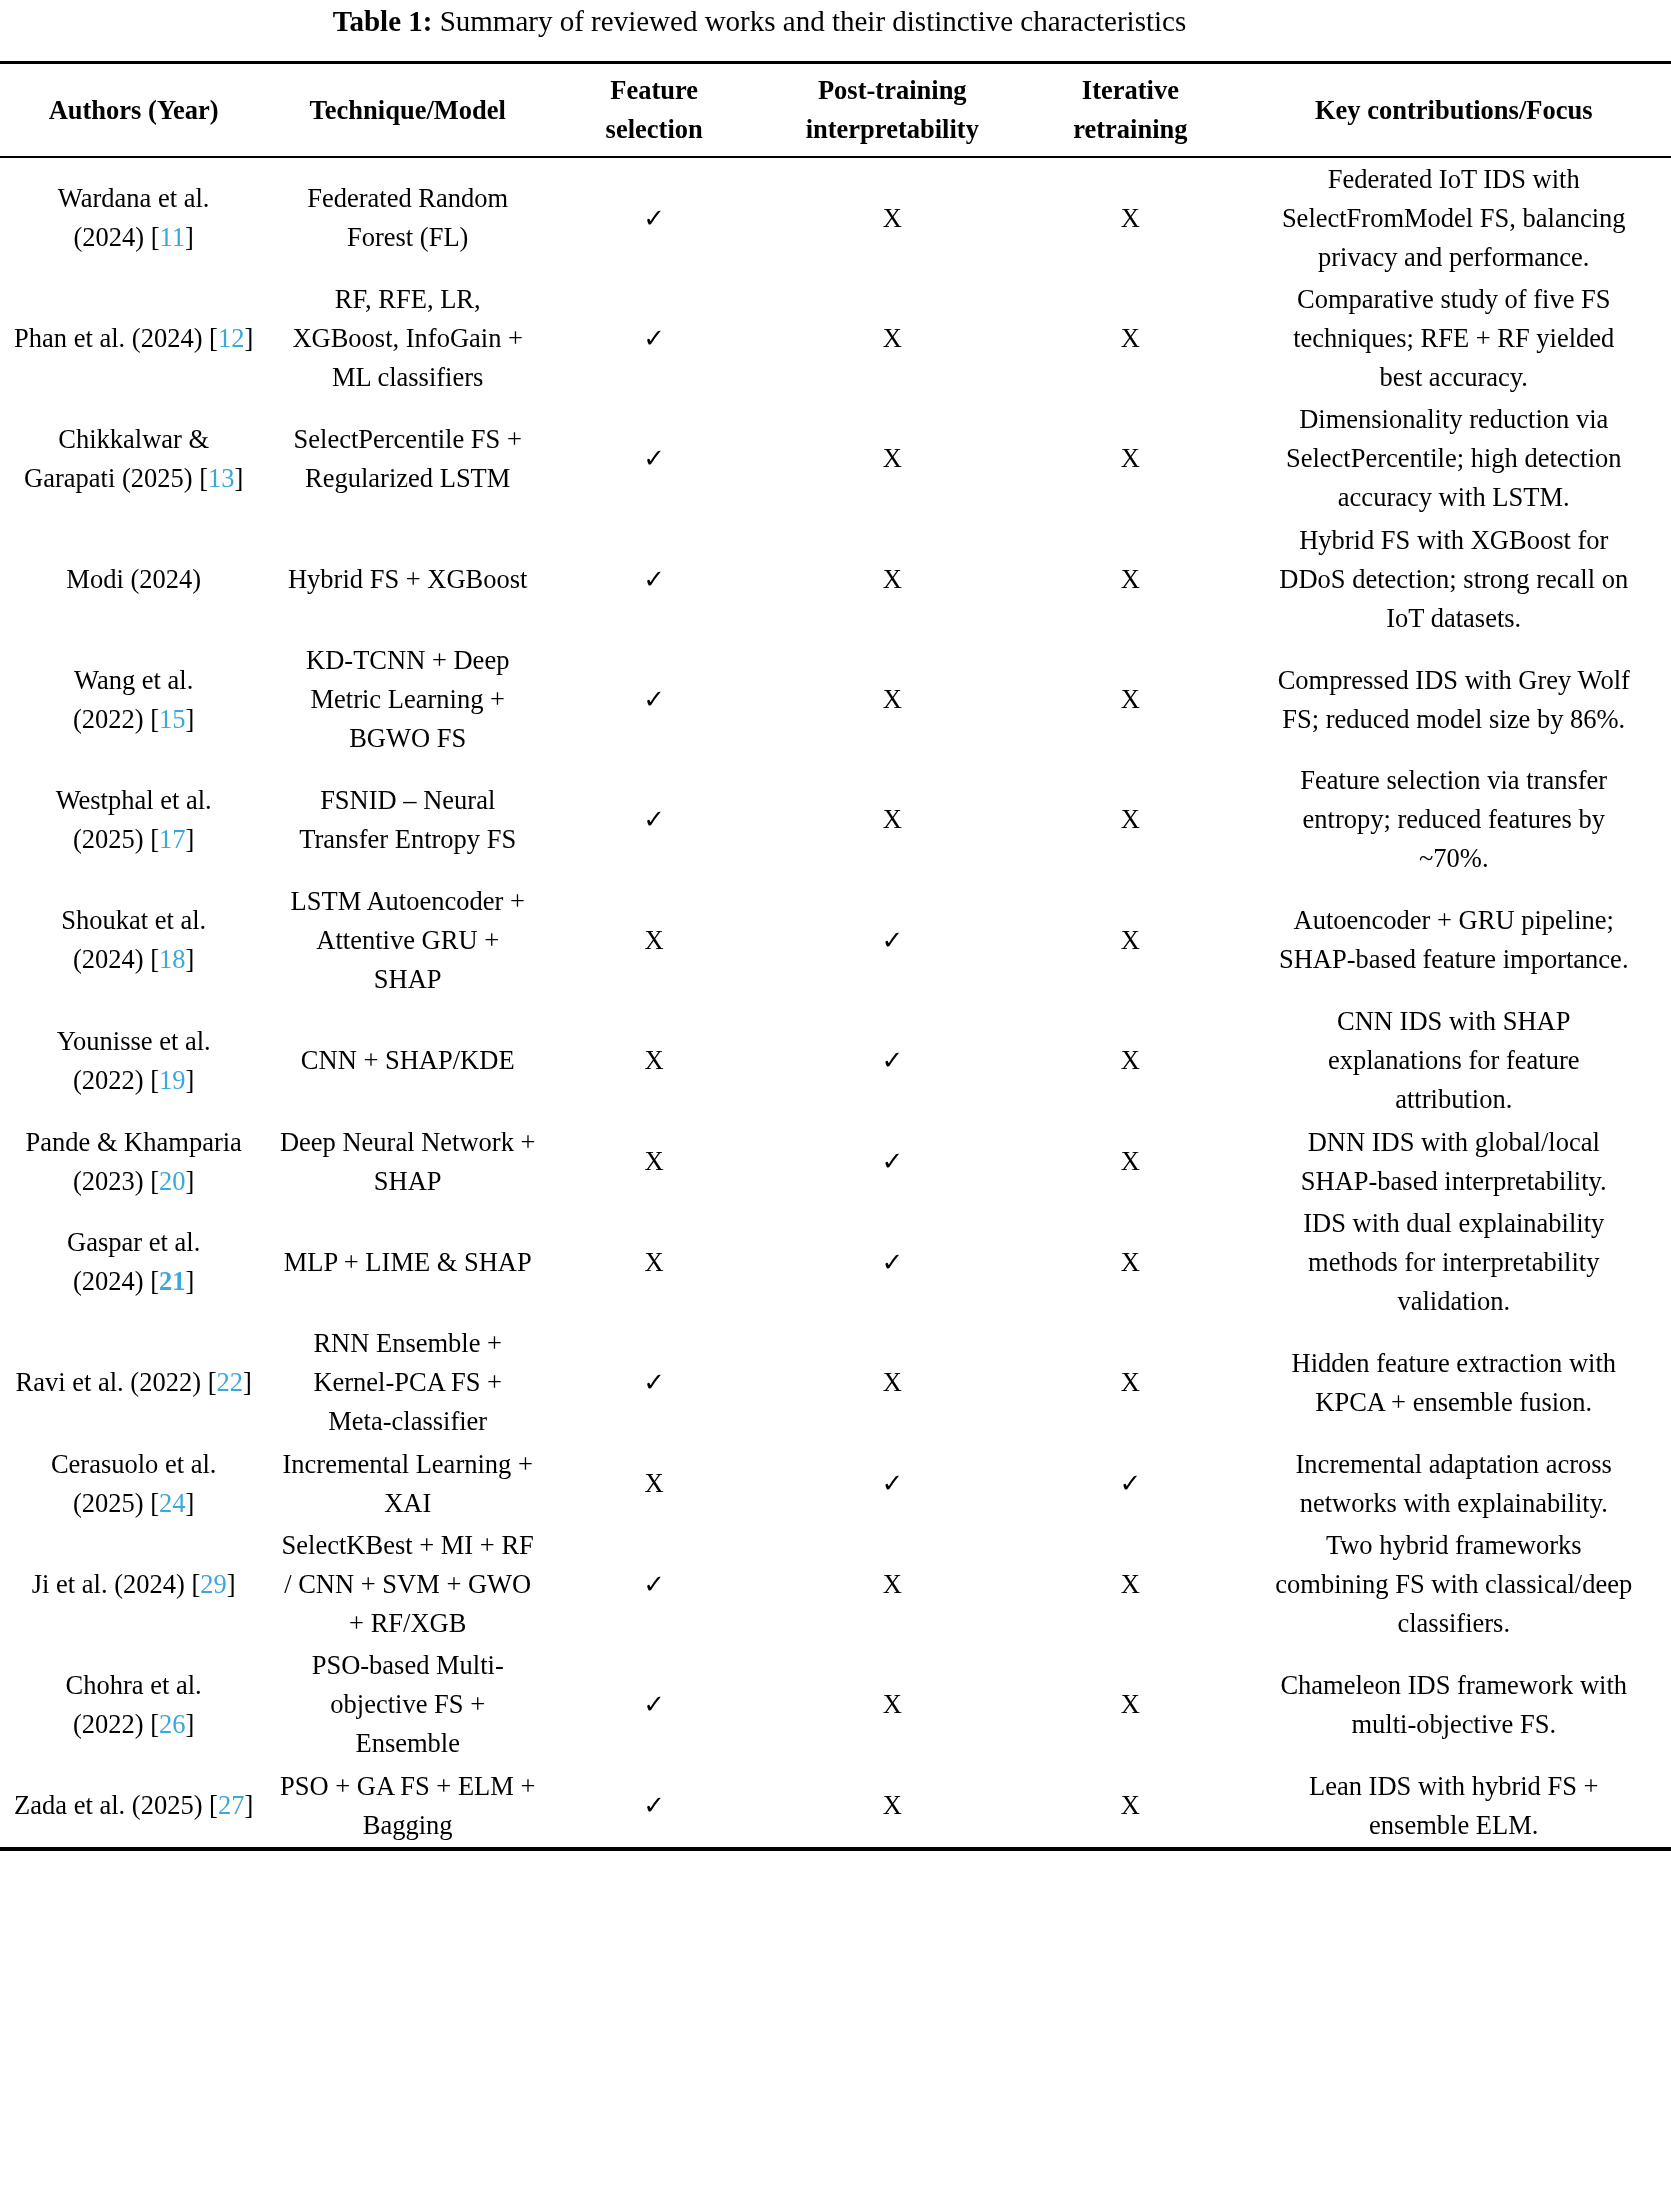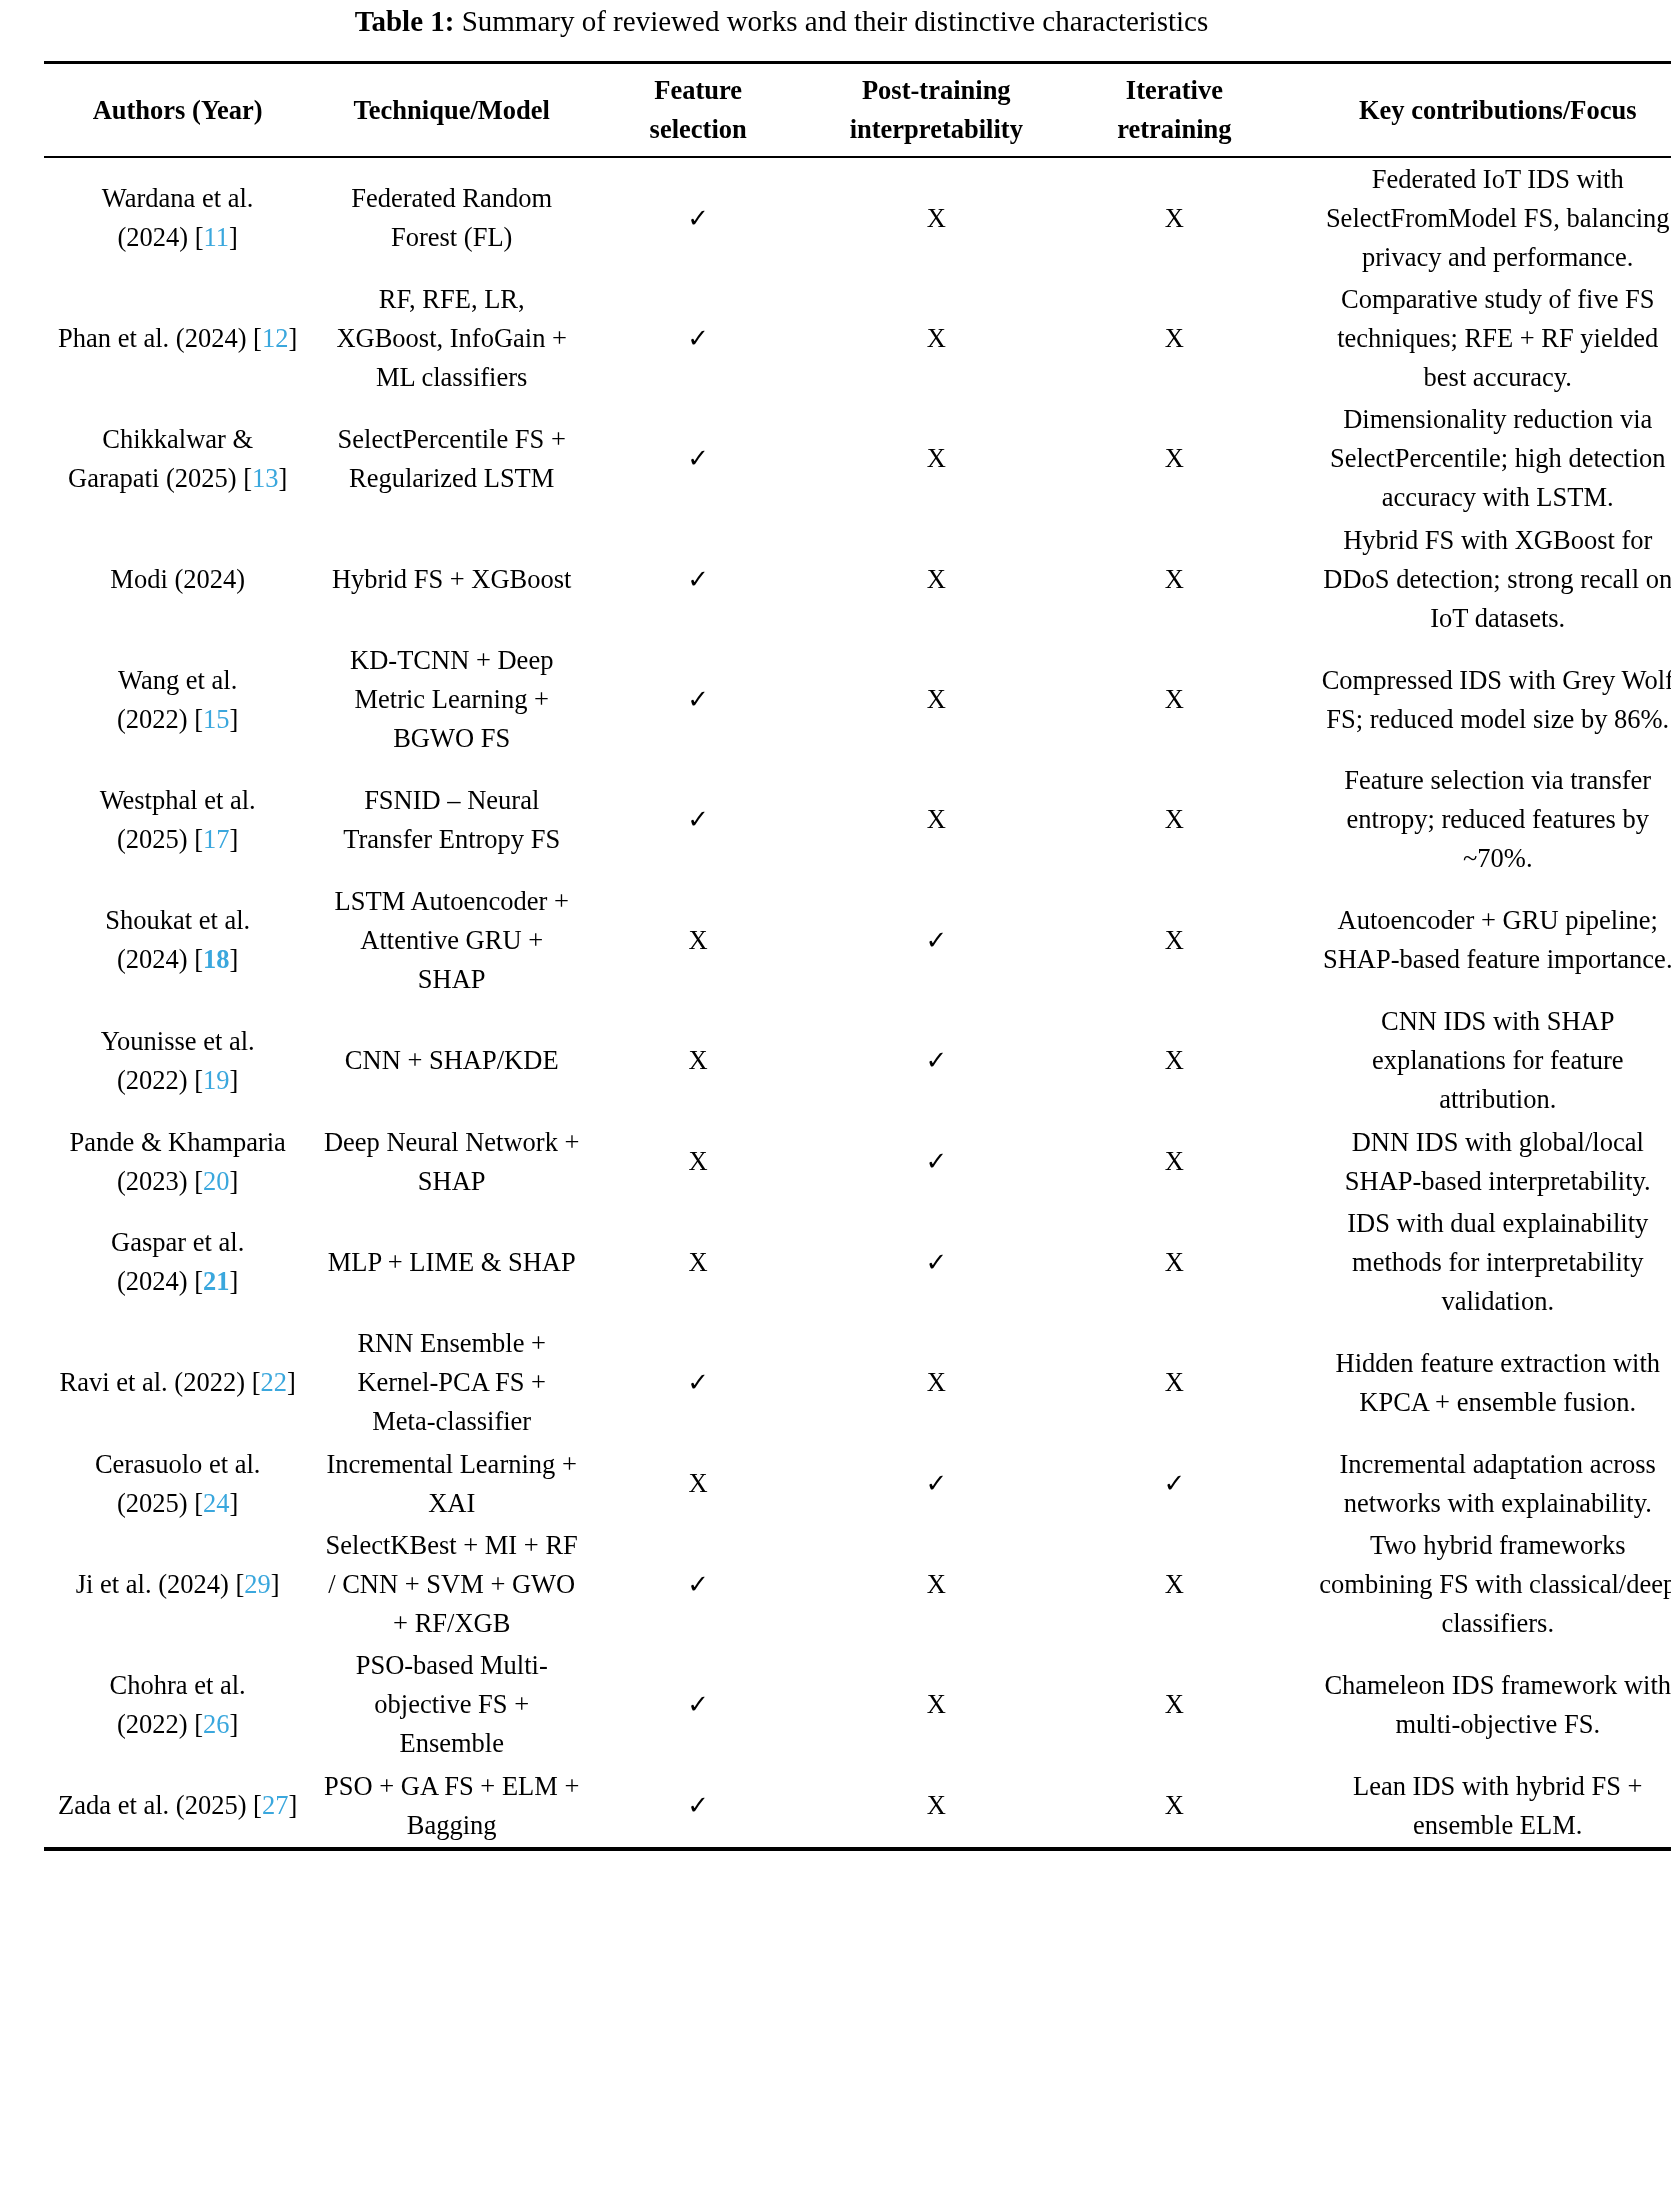--- a/index.html
+++ b/index.html
@@ -7,21 +7,20 @@
     background: #ffffff;
     font-family: "Liberation Serif", serif;
     color: #000000;
   }
   .page {
     width: 1519px;
     min-height: 2205px;
     background: #ffffff;
     padding-top: 4.3px;
     position: relative;
-    padding-left: 44px;
   }
   .caption {
     text-align: center;
     font-size: 29px;
     line-height: 34px;
     margin-bottom: 23px;
   }
   .caption .caption-label { font-weight: bold; }
   table.summary {
     width: 1671px;
@@ -141,21 +140,21 @@
         </tr>
         <tr>
           <td class="authors-cell">Westphal et al. <span class="year-ref">(2025) [<span class="ref-num" style="color: rgb(58, 167, 221);">17</span>]</span></td>
           <td class="technique-cell">FSNID – Neural Transfer Entropy FS</td>
           <td class="mark-cell"><span class="glyph-check">✓</span></td>
           <td class="mark-cell"><span class="glyph-x">X</span></td>
           <td class="mark-cell"><span class="glyph-x">X</span></td>
           <td class="contribution-cell">Feature selection via transfer entropy; reduced features by ~70%.</td>
         </tr>
         <tr>
-          <td class="authors-cell">Shoukat et al. <span class="year-ref">(2024) [<span class="ref-num" style="color: rgb(58, 167, 221); font-weight: bold;">18</span>]</span></td>
+          <td class="authors-cell">Shoukat et al. <span class="year-ref">(2024) [<span class="ref-num" style="color: rgb(58, 167, 221);">18</span>]</span></td>
           <td class="technique-cell">LSTM Autoencoder + Attentive GRU + SHAP</td>
           <td class="mark-cell"><span class="glyph-x">X</span></td>
           <td class="mark-cell"><span class="glyph-check">✓</span></td>
           <td class="mark-cell"><span class="glyph-x">X</span></td>
           <td class="contribution-cell">Autoencoder + GRU pipeline; SHAP-based feature importance.</td>
         </tr>
         <tr>
           <td class="authors-cell">Younisse et al. <span class="year-ref">(2022) [<span class="ref-num" style="color: rgb(58, 167, 221);">19</span>]</span></td>
           <td class="technique-cell">CNN + SHAP/KDE</td>
           <td class="mark-cell"><span class="glyph-x">X</span></td>

